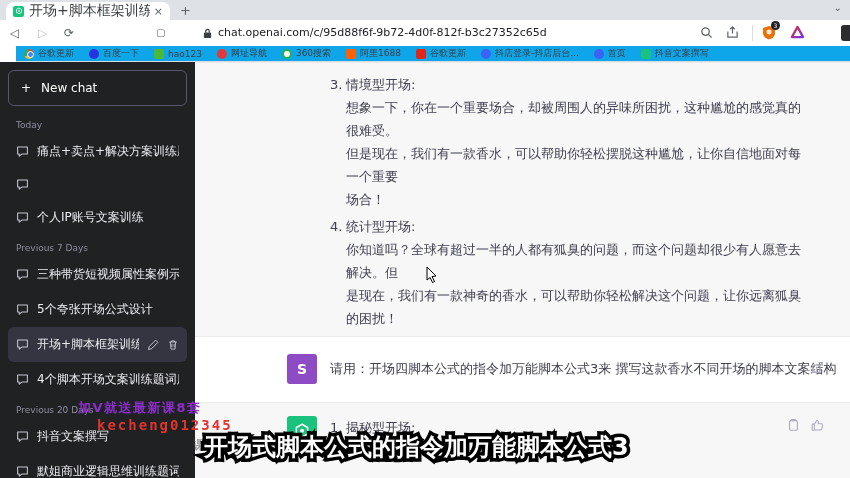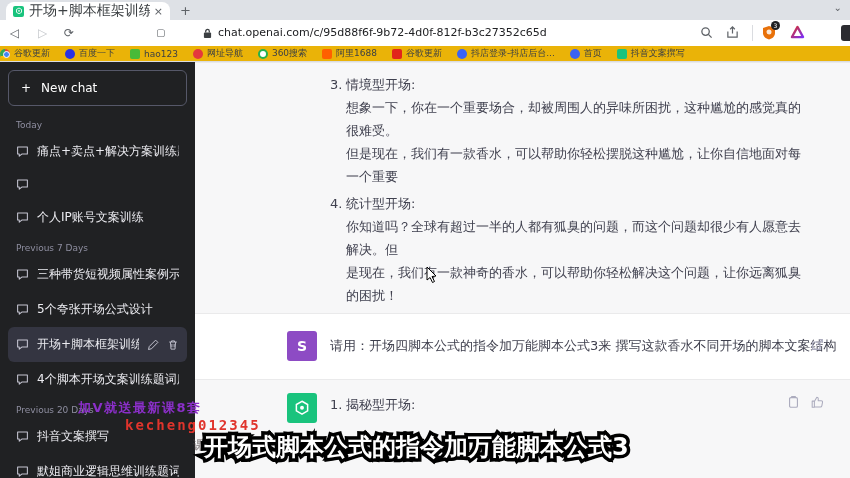--- a/index.html
+++ b/index.html
@@ -18,22 +18,22 @@
   .strip-chevron { position:absolute; right:8px; top:2px; font-size:10px; color:#5f6368; }
 
   .navbar { height:26px; background:#fff; position:relative; }
   .nav-ic { position:absolute; top:5px; color:#5f6368; font-size:12px; line-height:16px; }
   .urltext { position:absolute; left:218px; top:6px; font-size:11px; color:#202124; white-space:nowrap; }
   .nav-divider { position:absolute; left:752px; top:5px; width:1px; height:16px; background:#dadce0; }
   .ext-badge { position:absolute; right:-4px; top:-4px; background:#202124; color:#fff; font-size:6px;
                width:9px; height:9px; border-radius:50%; text-align:center; line-height:9px; }
   .profile-cut { position:absolute; right:-5px; top:5px; width:14px; height:16px; background:#2c2c31; border-radius:3px; }
 
-  .bookmarks { height:16px; background:#eab308; border-bottom:1px solid #dadce0; display:flex; align-items:center;
-               padding-left:0; gap:15px; overflow:hidden; }
+  .bookmarks { height:16px; background:#0ea5e9; border-bottom:1px solid #dadce0; display:flex; align-items:center;
+               padding-left:8px; gap:15px; overflow:hidden;margin-left:16px; }
   .bm { display:flex; align-items:center; gap:4px; font-size:9px; color:#3c4043; white-space:nowrap; }
   .bm-ico { width:10px; height:10px; border-radius:2px; flex:none; }
   .bm-ico.round { border-radius:50%; }
   .bm-ico.chrome { background:conic-gradient(#ea4335 0 33%, #fbbc05 33% 66%, #34a853 66% 100%); position:relative; }
   .bm-ico.chrome::after { content:""; position:absolute; left:2.5px; top:2.5px; width:5px; height:5px;
                           border-radius:50%; background:#4285f4; border:1px solid #fff; }
   .bm-ico.ring { background:#fff; border:2.5px solid #23b14d; border-radius:50%; }
 
   
   .main { display:flex; height:416px; position:relative; }
@@ -266,20 +266,21 @@
     </div>
 
     <div class="chat">
 
       <div class="msg gray block1">
         <div class="oli">
           <span class="num">3.</span>
           <div class="line">情境型开场:</div>
           <div class="line">想象一下，你在一个重要场合，却被周围人的异味所困扰，这种尴尬的感觉真的很难受。</div>
           <div class="line">但是现在，我们有一款香水，可以帮助你轻松摆脱这种尴尬，让你自信地面对每一个重要</div>
+          <div class="line">场合！</div>
         </div>
         <div class="oli">
           <span class="num">4.</span>
           <div class="line">统计型开场:</div>
           <div class="line">你知道吗？全球有超过一半的人都有狐臭的问题，而这个问题却很少有人愿意去解决。但</div>
           <div class="line">是现在，我们有一款神奇的香水，可以帮助你轻松解决这个问题，让你远离狐臭的困扰！</div>
         </div>
       </div>
 
       <div class="msg userrow">
@@ -320,21 +321,21 @@
       </div>
 
     </div>
   </div>
 
   <svg class="cursor" width="14" height="18" viewBox="0 0 14 18">
     <path d="M2 1l9 9-4 .5 2.5 5-2 1-2.4-5L2 14z" fill="#fff" stroke="#000" stroke-width="1"></path>
   </svg>
 
   <div class="wm wm1" style="color: rgb(139, 47, 201);">加V就送最新课8套</div>
-  <div class="wm wm2" style="color: rgb(224, 52, 44); margin-left: 28px;">kecheng012345</div>
+  <div class="wm wm2" style="color: rgb(224, 52, 44);">kecheng012345</div>
   <div class="wm wm3">课</div>
 
   <div class="subtitle">
     <span class="stroke">开场式脚本公式的指令加万能脚本公式3</span>
     <span class="fill">开场式脚本公式的指令加万能脚本公式3</span>
   </div>
 
 </div>
 
 </body></html>

